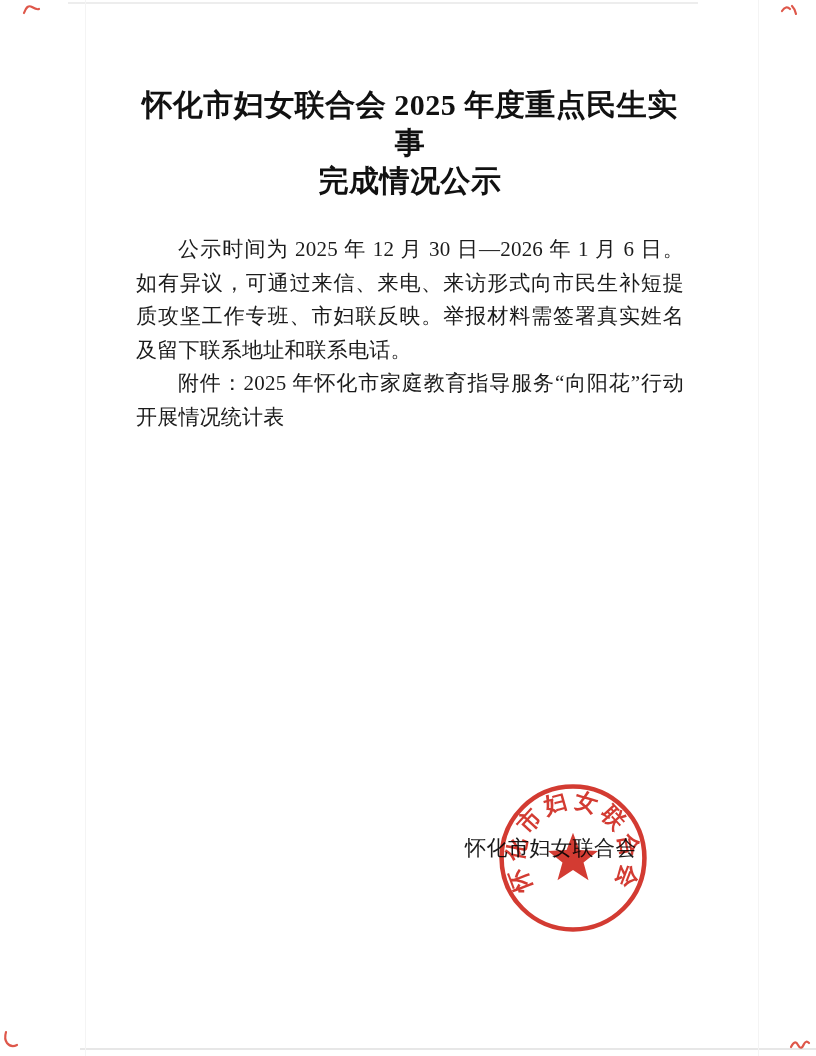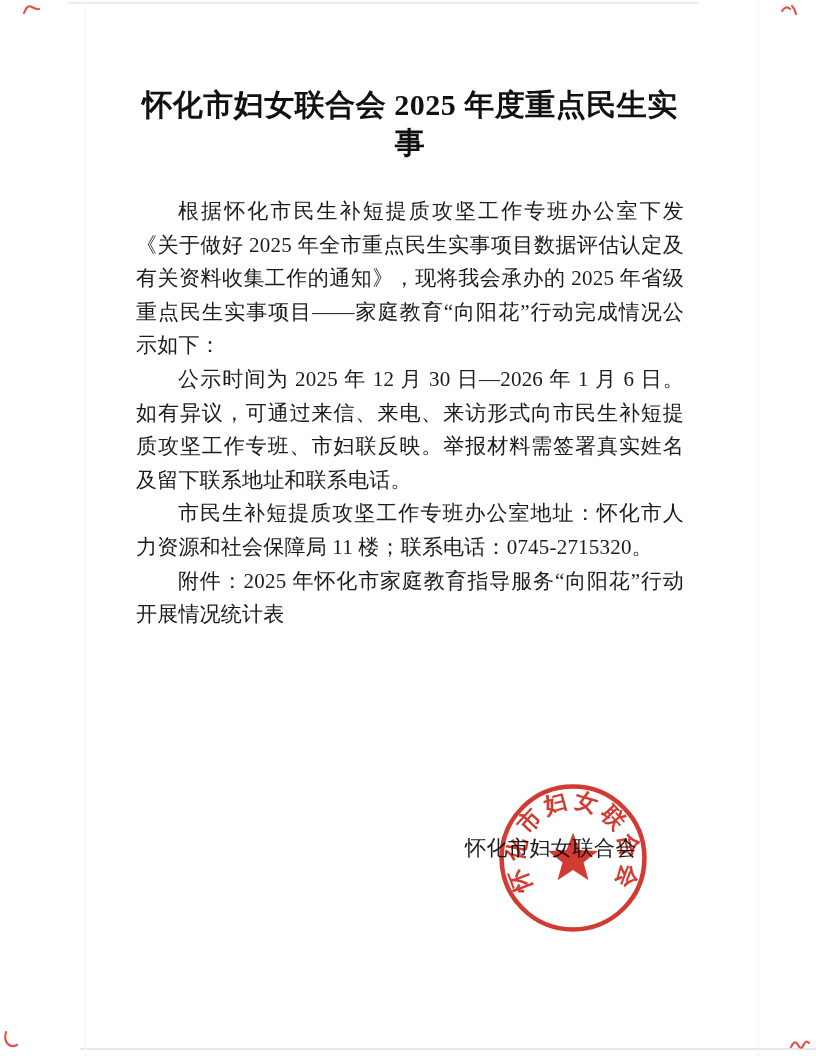--- a/index.html
+++ b/index.html
@@ -105,26 +105,25 @@
 <div class="page">
 
   <div class="scan-edge-top"></div>
   <div class="scan-edge-bottom"></div>
   <div class="scan-edge-left"></div>
   <div class="scan-edge-right"></div>
 
   <div class="content">
     <div class="doc-title">
       <div>怀化市妇女联合会 2025 年度重点民生实事</div>
+      <div>完成情况公示</div>
     </div>
 
     <div class="body-text">
-      <p>根据怀化市民生补短提质攻坚工作专班办公室下发《关于做好 2025 年全市重点民生实事项目数据评估认定及有关资料收集工作的通知》，现将我会承办的 2025 年省级重点民生实事项目——家庭教育“向阳花”行动完成情况公示如下：</p>
       <p>公示时间为 2025 年 12 月 30 日—2026 年 1 月 6 日。如有异议，可通过来信、来电、来访形式向市民生补短提质攻坚工作专班、市妇联反映。举报材料需签署真实姓名及留下联系地址和联系电话。</p>
-      <p>市民生补短提质攻坚工作专班办公室地址：怀化市人力资源和社会保障局 11 楼；联系电话：0745-2715320。</p>
       <p>附件：2025 年怀化市家庭教育指导服务“向阳花”行动开展情况统计表</p>
     </div>
   </div>
 
   <div class="signature">
     <div>怀化市妇女联合会</div>
   </div>
 
   <div class="seal">
     <svg width="154" height="154" viewBox="0 0 152 152">

